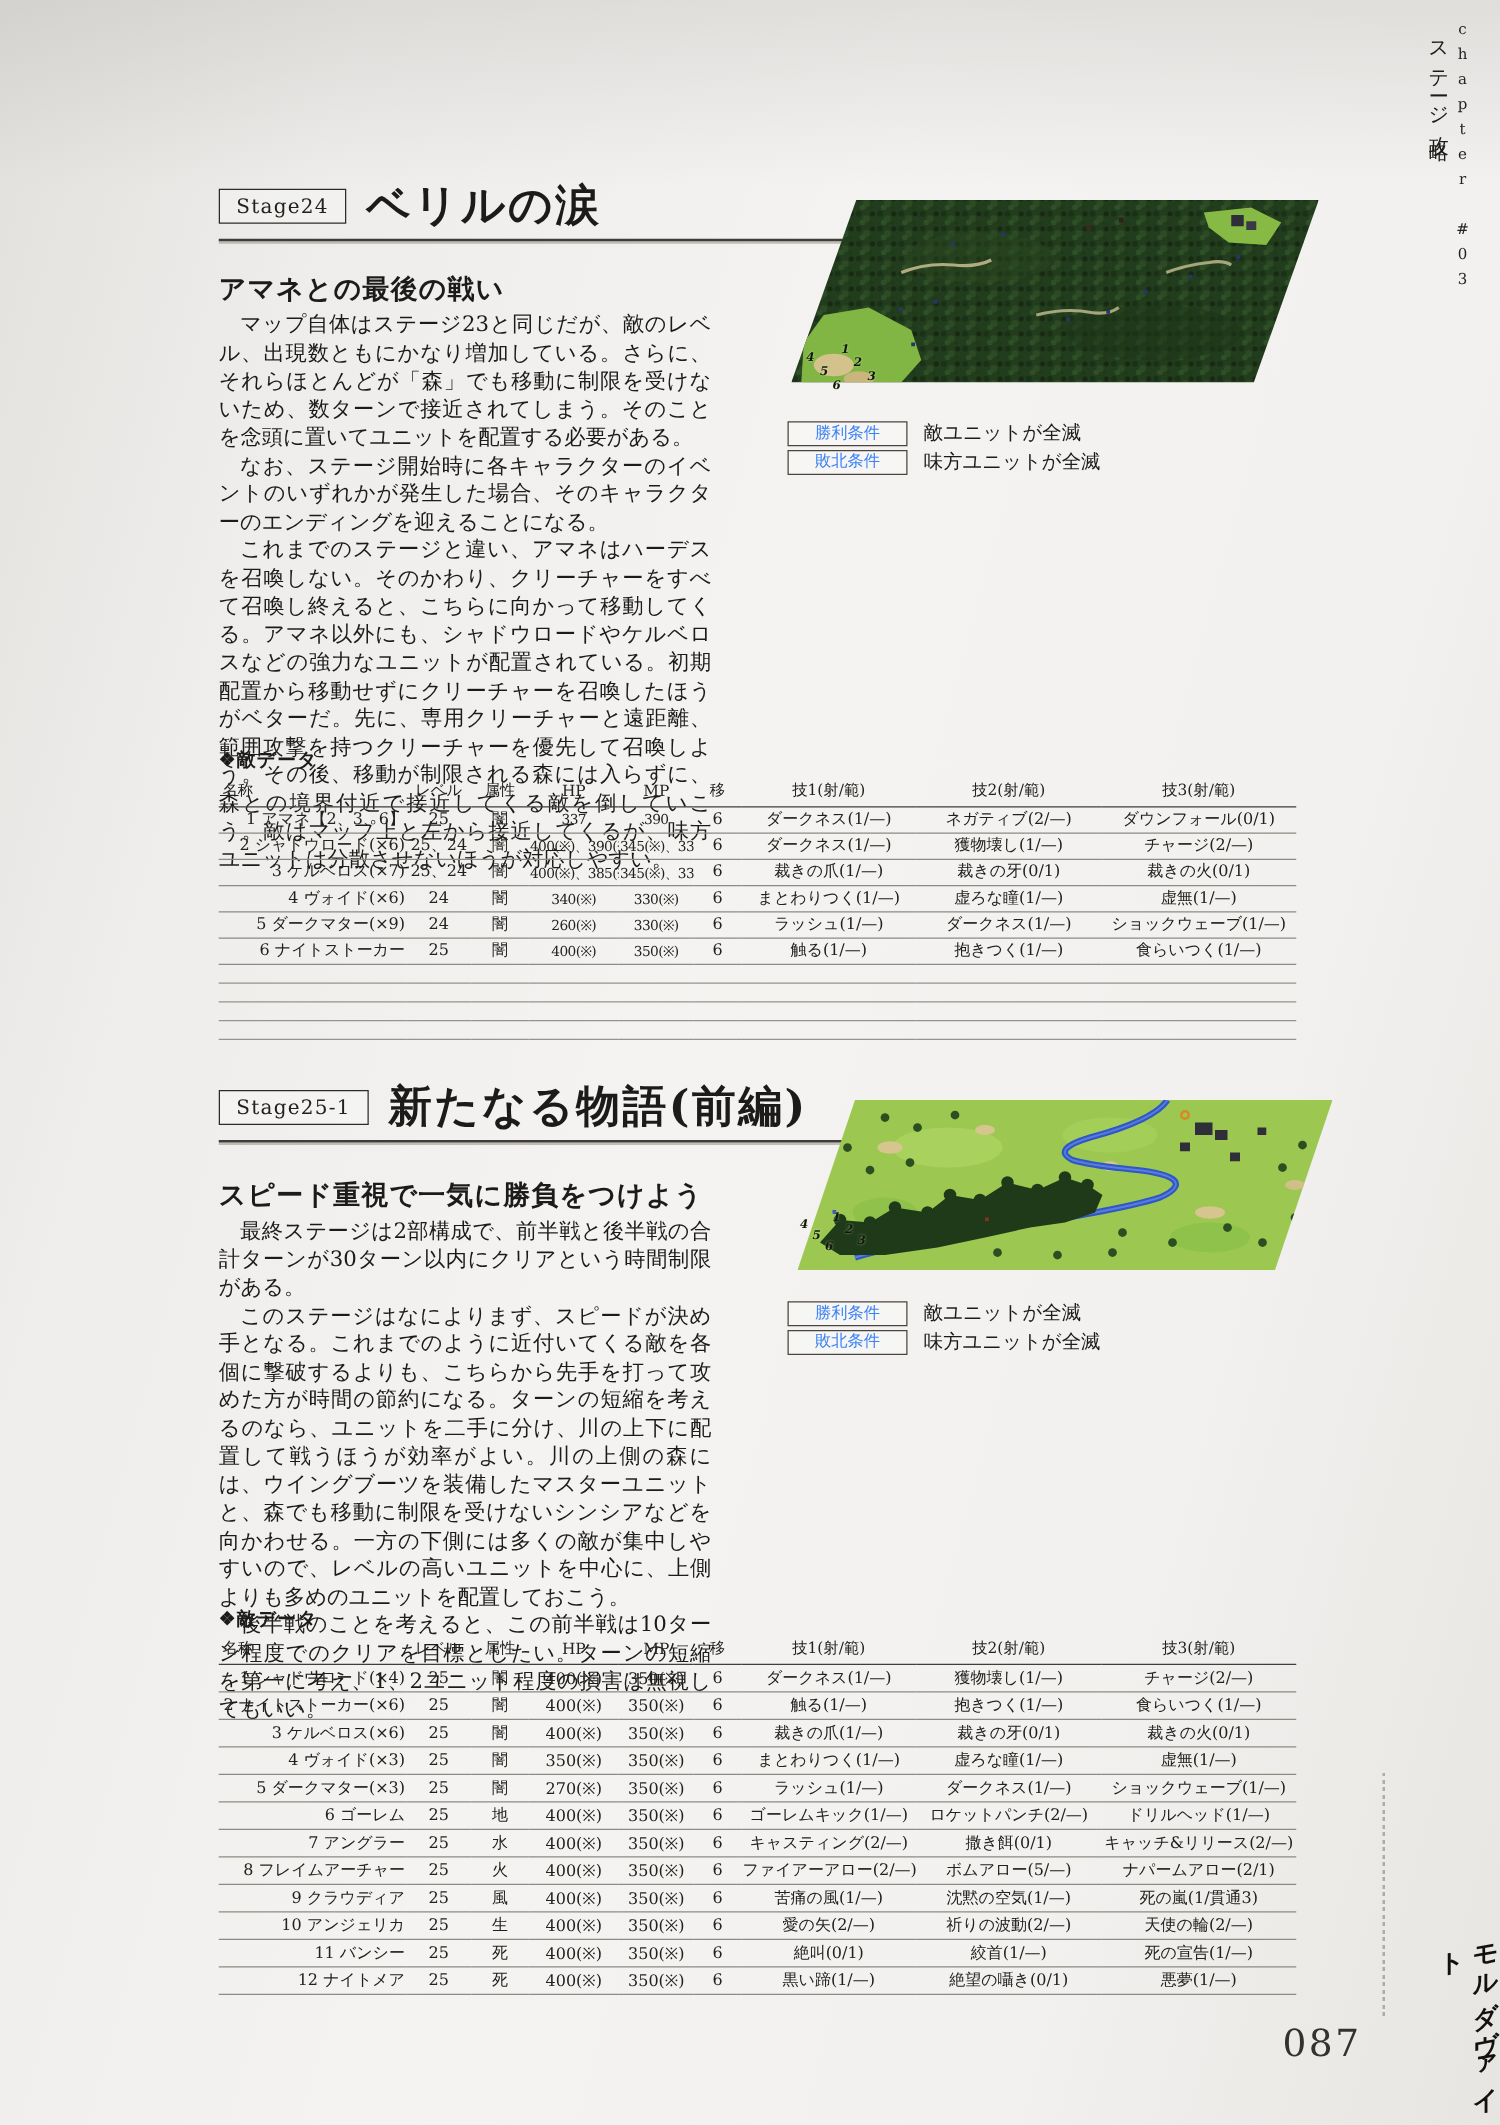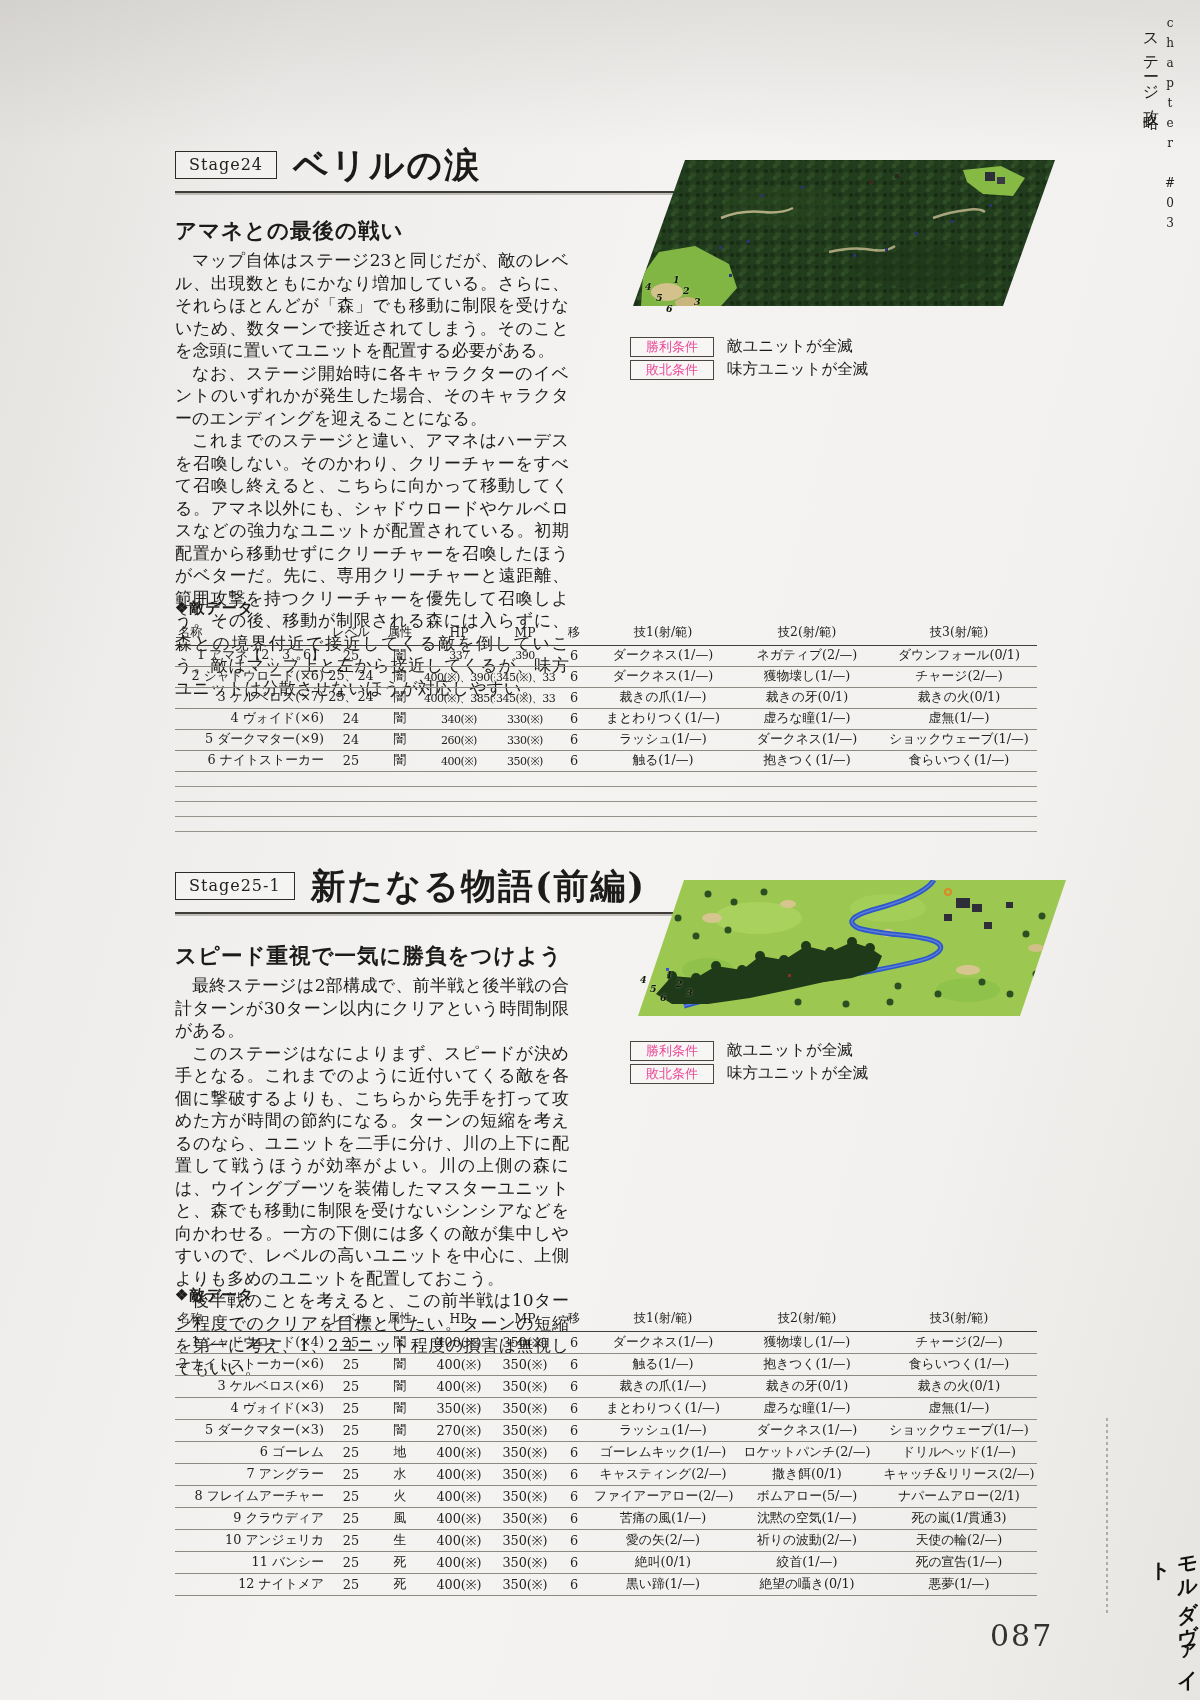--- a/index.html
+++ b/index.html
@@ -17,40 +17,40 @@
     pointer-events:none;
   }
   #page { position:absolute; inset:0; }
 
   
   .vtext { position:absolute; writing-mode:vertical-rl; }
   .chapter-label { left:1163px; top:16px; font-size:12px; letter-spacing:6px; text-orientation:upright; color:#24221f; }
   .chapter-title { left:1140px; top:22px; font-size:16px; letter-spacing:5px; color:#1d1b18; }
   .brand { left:1148px; top:1545px; font-size:20px; font-weight:bold;
            font-family:"Liberation Sans","DejaVu Sans",sans-serif; transform:skewY(-10deg); color:#121110; }
-  .page-number { position:absolute; left:990px; top:1618px; font-size:30px; letter-spacing:2px; color:#343230; }
+  .page-number { position:absolute; left:1026px; top:1618px; font-size:30px; letter-spacing:2px; color:#343230; }
   .fine-print { position:absolute; left:1106px; top:1418px; width:1.5px; height:195px; opacity:.65;
     background:repeating-linear-gradient(180deg,#8d8a86 0 3px,transparent 3px 6px); }
 
   
   .stage-header { position:absolute; display:flex; align-items:center; }
   .stage-badge { display:inline-block; border:1.5px solid #2e2b27; padding:3px 13px 4px; font-size:16px;
                  letter-spacing:1px; color:#23211e; background:rgba(255,255,255,.25); }
   .stage-title { font-size:35px; font-weight:bold; letter-spacing:2px; margin-left:16px; line-height:1; }
   .stage-rule { position:absolute; height:2px; background:#403c37; box-shadow:0 2px 0 rgba(150,145,139,.55); }
 
   .headline { position:absolute; font-size:21.5px; font-weight:bold; letter-spacing:1px; }
 
   .bodytext { position:absolute; width:394px; font-size:17px; line-height:22.5px; text-align:justify; }
   .bodytext p { text-indent:1em; }
 
   
   .cond { position:absolute; display:flex; align-items:center; }
-  .cond-label { display:inline-block; width:84px; height:20px; line-height:18px; text-align:center;
-                border:1px solid #4a453f; font-size:13px; color:#ec4899; background:rgba(255,255,255,.3); }
+  .cond-label { display:inline-block; width:96px; height:20px; line-height:18px; text-align:center;
+                border:1px solid #4a453f; font-size:13px; color:#3b82f6; background:rgba(255,255,255,.3);font-family:Liberation Mono, monospace; }
   .cond-text { font-size:15.5px; margin-left:13px; }
 
   
   .tbl-title { position:absolute; font-size:15px; font-weight:bold; letter-spacing:1px; }
   table.enemy { position:absolute; width:862px; border-collapse:collapse; table-layout:fixed;
                 font-size:12.8px; color:#23211e; }
   table.enemy th { font-weight:normal; font-size:12.3px; text-align:center; padding:2px 1px 4px;
                    border-bottom:1px solid #413d38; white-space:nowrap; }
   table.enemy th:first-child { text-align:left; padding-left:3px; }
   table.enemy td { text-align:center; padding:1px 1px 2px; height:17.5px; white-space:nowrap;

